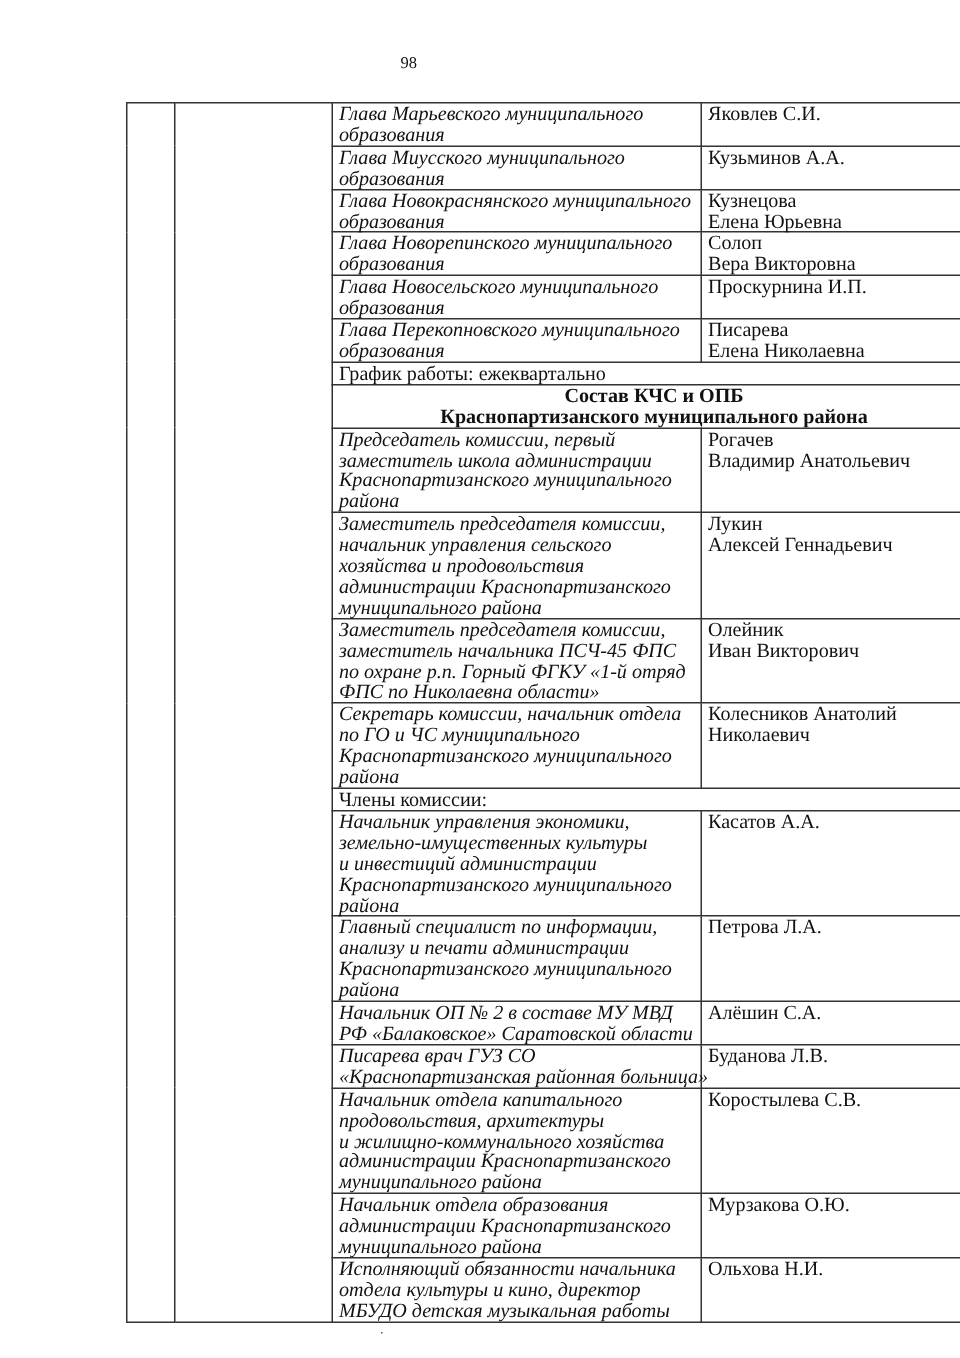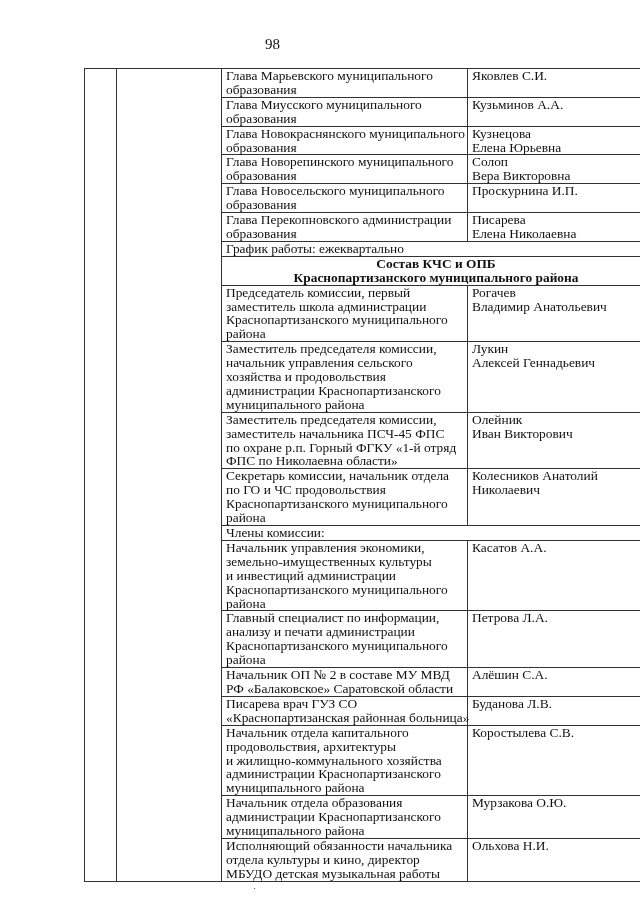--- a/index.html
+++ b/index.html
@@ -1,26 +1,26 @@
 <!DOCTYPE html>
 <html><head>
 <meta charset="utf-8">
 <style>
   html, body { margin: 0; padding: 0; background: #ffffff; }
   body { width: 640px; height: 905px; position: relative; overflow: hidden;
          font-family: "Liberation Serif", "DejaVu Serif", serif; color: #111; }
   .page-number { position: absolute; top: 36px; left: 0; width: 545px; text-align: center;
-                 font-size: 15px; }
+                 font-size: 11px; }
   table.main { position: absolute; top: 68px; left: 84px; border-collapse: collapse;
                table-layout: fixed; width: 562px; }
   table.main td { border: 1px solid #333; vertical-align: top; padding: 0 0 0 4px;
                   font-size: 13.4px; line-height: 13.9px; }
   td.col-a { width: 27px; }
   td.col-b { width: 100px; }
-  td.col-c { width: 241px; }
+  td.col-c { width: 241px; font-style: italic; }
   td.col-d { width: 173px; padding-left: 5px; }
   td.full { }
   td.header { text-align: center; font-weight: bold; padding-left: 0; }
   .line { display: block; white-space: nowrap; }
   .dot { position: absolute; left: 254px; top: 888px; width: 1px; height: 1px; background: #555; }
 </style>
 </head>
 <body>
 
 <div class="page-number">98</div>
@@ -77,21 +77,21 @@
         <td class="col-c">
           <span class="line">Глава Новосельского муниципального</span>
           <span class="line">образования</span>
         </td>
         <td class="col-d">
           <span class="line">Проскурнина И.П.</span>
         </td>
       </tr>
       <tr>
         <td class="col-c">
-          <span class="line">Глава Перекопновского администрации</span>
+          <span class="line">Глава Перекопновского муниципального</span>
           <span class="line">образования</span>
         </td>
         <td class="col-d">
           <span class="line">Писарева</span>
           <span class="line">Елена Николаевна</span>
         </td>
       </tr>
       <tr>
         <td colspan="2" class="full">График работы: ежеквартально</td>
       </tr>
@@ -134,21 +134,21 @@
           <span class="line">ФПС по Николаевна области»</span>
         </td>
         <td class="col-d">
           <span class="line">Олейник</span>
           <span class="line">Иван Викторович</span>
         </td>
       </tr>
       <tr>
         <td class="col-c">
           <span class="line">Секретарь комиссии, начальник отдела</span>
-          <span class="line">по ГО и ЧС продовольствия</span>
+          <span class="line">по ГО и ЧС муниципального</span>
           <span class="line">Краснопартизанского муниципального</span>
           <span class="line">района</span>
         </td>
         <td class="col-d">
           <span class="line">Колесников Анатолий</span>
           <span class="line">Николаевич</span>
         </td>
       </tr>
       <tr>
         <td colspan="2" class="full">Члены комиссии:</td>

